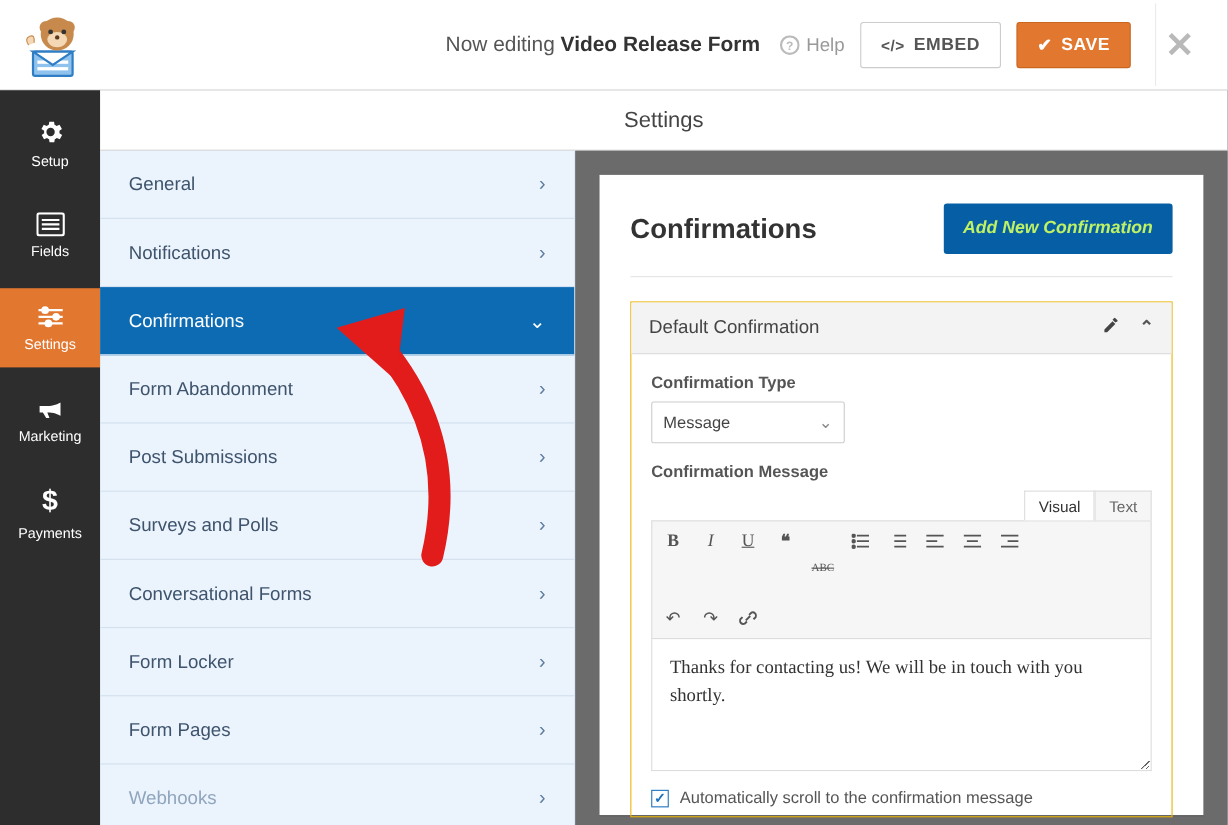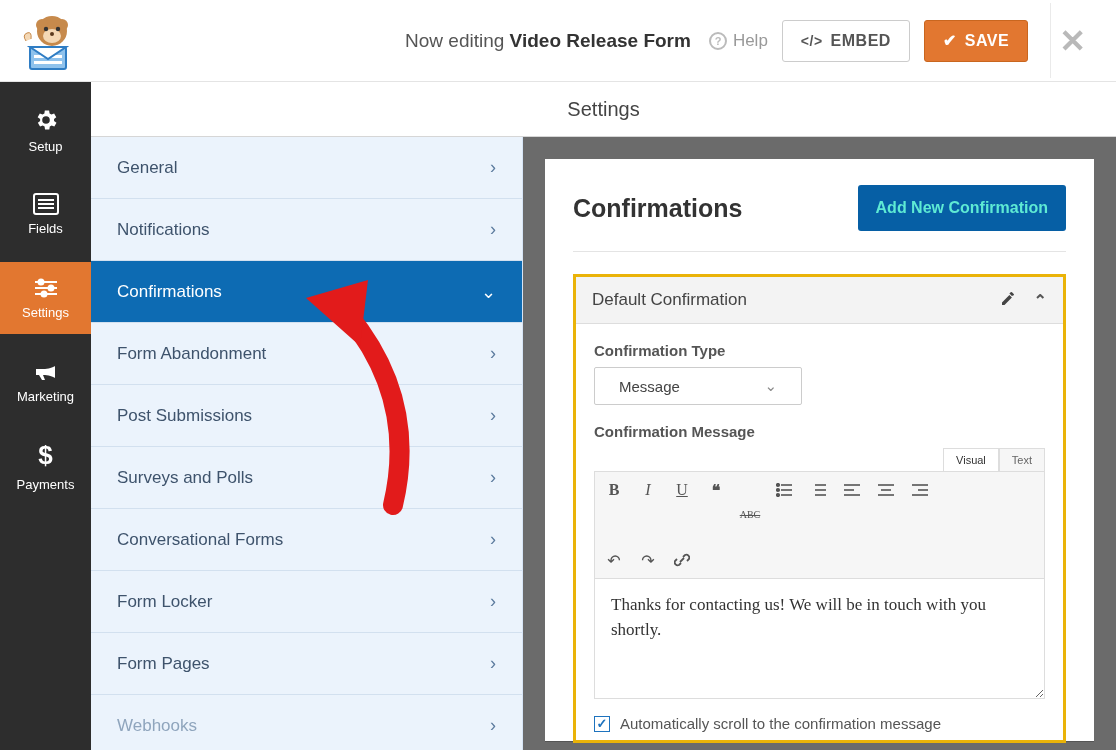--- a/index.html
+++ b/index.html
@@ -24,30 +24,30 @@
   .subnav { width:432px; background:#ebf3fc; border-right:1px solid #d7e5f6;}
   .subnav-item { height:62px; border-bottom:1px solid #d2e0ef; padding:0 26px; display:flex; align-items:center; justify-content:space-between; font-size:17px; color:#3e536c; cursor:pointer; }
   .subnav-item.active { background:#0d6bb3; color:#fff; }
   .subnav-item .chev { color:#5c7b9e; font-size:18px; }
   .subnav-item.active .chev { color:#fff;}
   .subnav-item.dim { color:#8fa5bd;}
   .canvas { flex:1; background:#6b6b6b; padding:22px 22px 0 22px; }
   .panel { background:#fff; padding:26px 28px 22px 28px; box-shadow:0 1px 0 #555; height: 582px; }
   .panel-top { display:flex; align-items:center; justify-content:space-between; border-bottom:1px solid #e4e4e4; padding-bottom:20px;}
   .panel-title { font-size:25px; font-weight:600; color:#333;}
-  .btn-add { background:#065fa5; color:#5eead4; border:none; height:46px; padding:0 18px; font-size:16px; font-weight:600; border-radius:3px; cursor:pointer;}
-  .card { margin-top:22px; border:3px solid #eab308; }
+  .btn-add { background:#065fa5; color:#bef264; border:none; height:46px; padding:0 18px; font-size:16px; font-weight:600; border-radius:3px; cursor:pointer;font-style:italic;}
+  .card { margin-top:22px; border:1px solid #eab308; }
   .card-head { background:#f3f3f3; border-bottom:1px solid #ddd; height:47px; padding:0 16px; display:flex; align-items:center; justify-content:space-between; font-size:17px; color:#444;}
   .card-head .tools { display:flex; gap:18px; color:#555; font-size:16px;}
   .card-body { padding:18px 18px 8px 18px;}
   .field-label { font-size:15px; color:#555; margin-bottom:8px; display:block;font-weight:bold;}
-  .select { height:38px; border:1px solid #ccc; border-radius:2px; padding:0 24px; font-size:15px; color:#444; background:#fff; width:208px; display:flex; align-items:center; justify-content:space-between; cursor:pointer;}
+  .select { height:38px; border:1px solid #ccc; border-radius:2px; padding:0 10px; font-size:15px; color:#444; background:#fff; width:176px; display:flex; align-items:center; justify-content:space-between; cursor:pointer;}
   .editor { margin-top:18px;}
   .ed-tabs { display:flex; justify-content:flex-end;}
-  .ed-tab { border:1px solid #ddd; border-bottom:none; padding:5px 12px; font-size:11px; color:#666; background:#f6f6f6; cursor:pointer;text-align:right; }
+  .ed-tab { border:1px solid #ddd; border-bottom:none; padding:5px 12px; font-size:14px; color:#666; background:#f6f6f6; cursor:pointer;text-align:right; }
   .ed-tab.active { background:#fff; color:#333;}
   .toolbar { border:1px solid #ddd; background:#f6f6f6; padding:7px 8px; display:flex; flex-wrap:wrap; gap:12px; color:#555;}
   .toolbar .tb { width:22px; height:22px; display:flex; align-items:center; justify-content:center; cursor:pointer; font-family: Georgia, serif;}
   .editarea { border:1px solid #ddd; border-top:none; min-height:120px; padding:14px 16px; font-family: Georgia, serif; font-size:17px; color:#333; line-height:1.45; resize: both; overflow:auto;}
   .checkbox-row { margin-top:16px; display:flex; align-items:center; gap:10px; font-size:15px; color:#555;}
   .cb-box { width:16px; height:16px; border:1px solid #1e73be; background:#fff; display:flex; align-items:center; justify-content:center; color:#1e73be; font-size:13px; font-weight:700;}
   .arrow-annot { position:absolute; left:298px; top:280px; width:130px; height:240px; pointer-events:none; z-index:500;}
   svg { display:block; }
 </style>
 </head>

